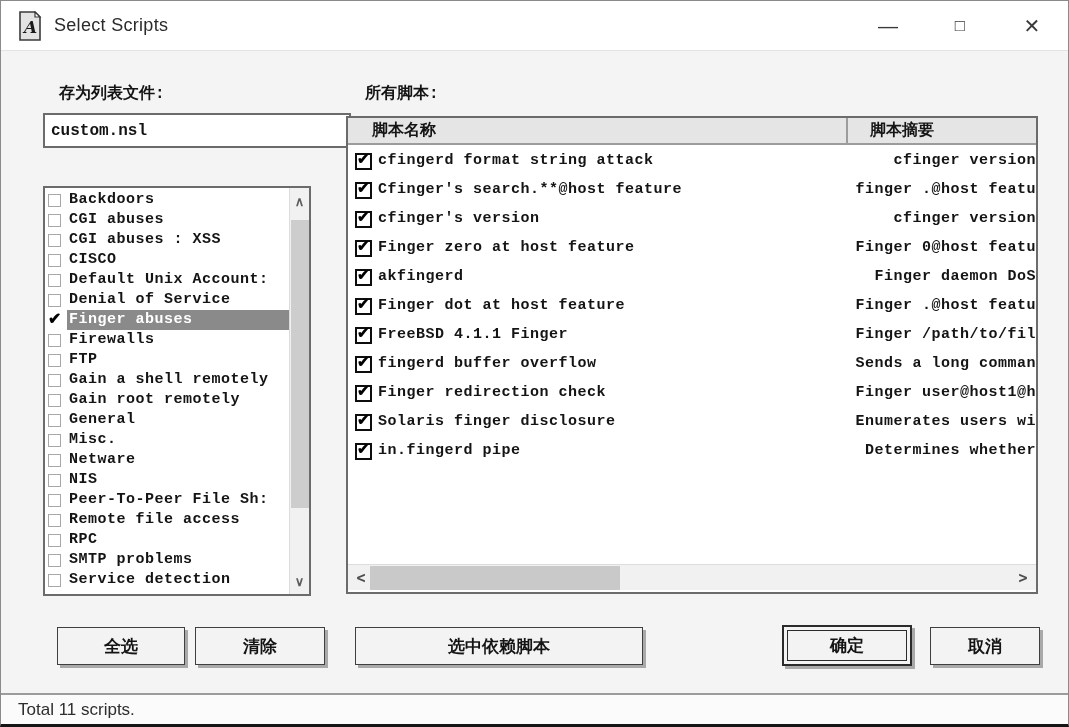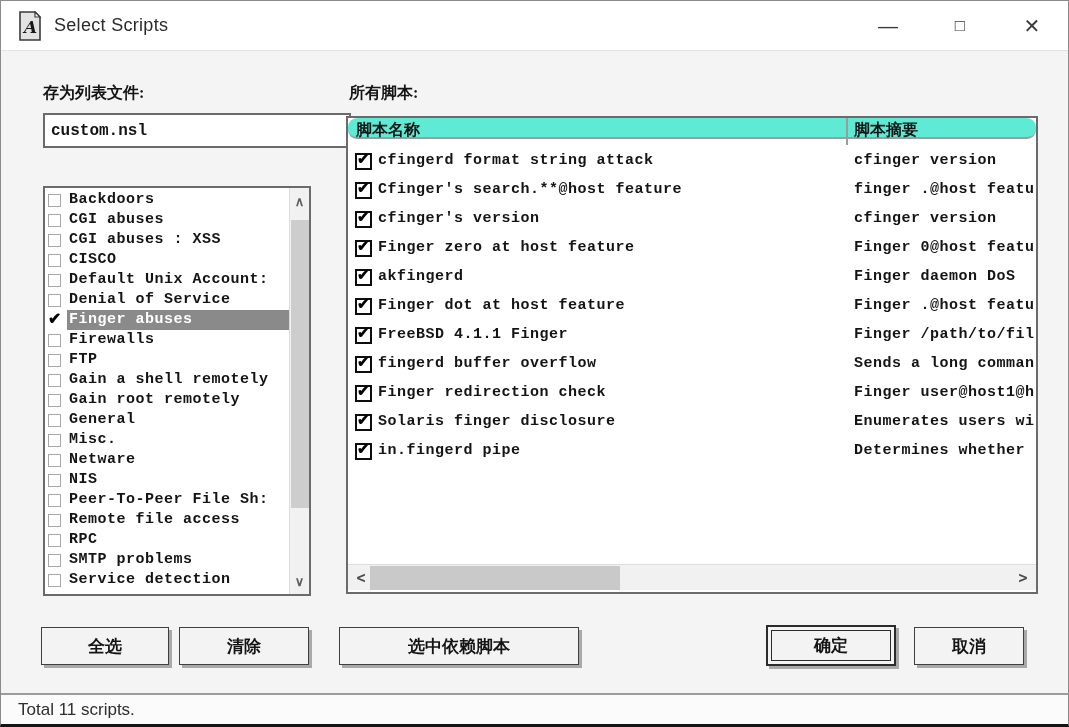--- a/index.html
+++ b/index.html
@@ -16,21 +16,21 @@
     background:#ffffff; border-bottom:1px solid #e3e3e3; display:flex; align-items:center; }
   .title-icon { width:24px; height:30px; margin-left:17px; }
   .title-text { margin-left:12px; font-size:18px; color:#2b2b2b; letter-spacing:.3px; }
   .win-controls { position:absolute; right:0; top:0; height:50px; display:flex; align-items:center; }
   .win-btn { width:72px; height:50px; display:flex; align-items:center; justify-content:center;
     font-size:20px; color:#3a3a3a; cursor:default; }
   .win-btn.max { font-size:17px; }
 
   
   .mono { font-family:"Liberation Mono","DejaVu Sans Mono",monospace; font-weight:bold; color:#141414; }
-  .cjk  { font-family:Liberation Serif, serif; font-weight:bold; color:#141414; }
+  .cjk  { font-family:Liberation Mono, monospace; font-weight:bold; color:#141414;margin-left:16px; }
   .boxed { background:#ffffff; border:2px solid #6b6b6b; }
 
   .field-label { position:absolute; font-size:16px; }
   .lbl-save { left:42px; top:82px; }
   .lbl-all  { left:348px; top:82px;text-align:center; }
 
   .filename-input { position:absolute; left:42px; top:112px; width:308px; height:35px;
     font-size:16px; padding:8px 6px; outline:none; }
 
   
@@ -49,28 +49,28 @@
   
   .vscroll { position:absolute; top:0; right:0; width:20px; height:100%; background:#f1f1f1;
     border-left:1px solid #dcdcdc; }
   .vs-arrow { position:absolute; left:0; width:100%; height:26px; display:flex;
     align-items:center; justify-content:center; font-size:13px; color:#5e5e5e; font-weight:bold; }
   .vs-up { top:0; } .vs-down { bottom:0; }
   .vs-thumb { position:absolute; left:1px; width:18px; top:32px; height:288px; background:#cdcdcd; }
 
   
   .script-table { position:absolute; left:345px; top:115px; width:692px; height:478px; overflow:hidden; }
-  .tbl-header { position:absolute; left:0; top:0; width:100%; height:21px; background:#5eead4;
-    border-bottom:2px solid #9c9c9c;border-radius:9px; }
+  .tbl-header { position:absolute; left:0; top:0; width:100%; height:27px; background:#e5e5e5;
+    border-bottom:2px solid #9c9c9c; }
   .th-name { position:absolute; left:8px; top:2px; font-size:16px; }
   .th-summary { position:absolute; left:506px; top:2px; font-size:16px; }
   .th-divider { position:absolute; left:498px; top:0; width:2px; height:27px; background:#9c9c9c; }
 
   .tbl-rows { position:absolute; left:0; top:31px; width:100%; }
-  .tbl-row { position:relative; height:29px; }
+  .tbl-row { position:relative; height:29px;text-align:right; }
   .scr-cbx { position:absolute; left:7px; top:4px; width:17px; height:17px;
     border:2px solid #0d0d0d; background:#fff; }
   .scr-cbx::after { content:"✔"; position:absolute; left:0px; top:-5px; font-size:15px;
     color:#000; font-weight:bold; }
   .scr-name { position:absolute; left:30px; top:3px; font-size:15px; letter-spacing:.5px; white-space:nowrap; }
   .scr-summary { position:absolute; left:506px; top:3px; right:0; font-size:15px; letter-spacing:.5px;
     white-space:nowrap; overflow:hidden; }
 
   
   .hscroll { position:absolute; left:0; bottom:2px; width:100%; height:26px; background:#f1f1f1;
@@ -80,21 +80,21 @@
     font-family:"DejaVu Sans Mono",monospace; }
   .hs-left { left:0; } .hs-right { right:0; }
   .hs-thumb { position:absolute; left:22px; top:1px; height:24px; width:250px; background:#c9c9c9; }
 
   
   .btn { position:absolute; height:38px; background:#f3f3f3; border:1px solid #3f3f3f;
     box-shadow:3px 3px 0 #a9a9a9; font-size:17px; display:flex; align-items:center;
     justify-content:center; cursor:default; }
   .btn-select-all { left:40px;  top:626px; width:128px; }
   .btn-clear      { left:178px; top:626px; width:130px; }
-  .btn-deps       { left:338px; top:626px; width:240px; }
+  .btn-deps       { left:338px; top:626px; width:288px; }
   .btn-ok  { left:765px; top:624px; width:130px; height:41px; border:2px solid #2b2b2b;
              outline:1px solid #2b2b2b; outline-offset:-6px; }
   .btn-cancel { left:913px; top:626px; width:110px; }
 
   
   .statusbar { position:absolute; left:0; bottom:0; width:100%; height:31px; background:#fbfbfb;
     border-top:2px solid #9c9c9c; display:flex; align-items:center; }
   .status-text { margin-left:17px; font-size:17px; color:#2e2e2e; }
 </style>
 </head>

